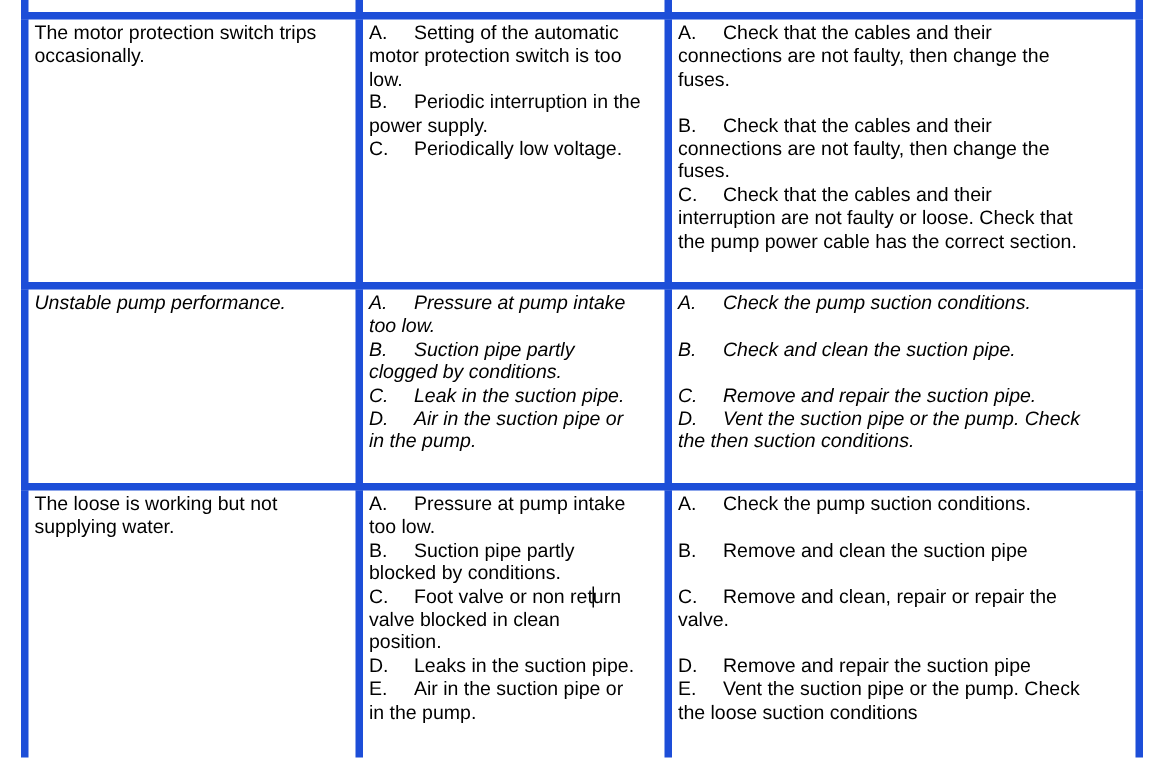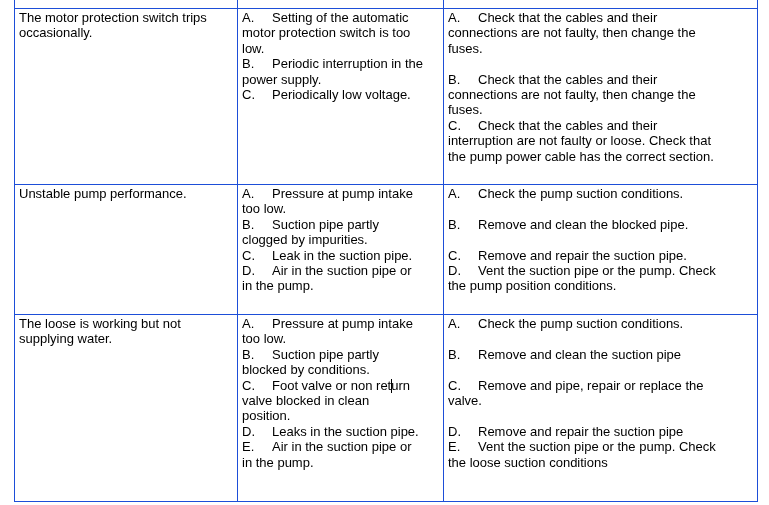--- a/index.html
+++ b/index.html
@@ -31,21 +31,21 @@
   }
 
   table.troubleshooting {
     border-collapse: collapse;
     table-layout: fixed;
     width: 743px;
     background: #ffffff;
   }
 
   table.troubleshooting td {
-    border: 1px solid #1d4ed8;
+    border: 5px solid #1d4ed8;
     vertical-align: top;
     padding: 1px 4px 2px 4px;
     font-size: 13.0px;
     line-height: 15.4px;
     font-family: "Liberation Sans", sans-serif;
     color: #000000;
   }
 
   
   col.c1 { width: 223px; }
@@ -54,21 +54,21 @@
 
   
   tr.clipped-row td {
     height: 8px;
     padding: 0;
     border-top: none;
     overflow: hidden;
   }
 
   .row-sym td  { height: 172px; }
-  .row-a td    { height: 126px; }
+  .row-a td    { height: 126px; font-style: italic; }
   .row-b td    { height: 183px; }
 
   .cell-lines {
     display: block;
   }
 
   .line {
     display: block;
     white-space: pre-wrap;
     word-wrap: break-word;
@@ -147,35 +147,35 @@
             <td>
               <span class="cell-lines">
                 <span class="line">Unstable pump performance.</span>
               </span>
             </td>
             <td>
               <span class="cell-lines">
                 <span class="line"><span class="lbl">A.</span><span>Pressure at pump intake</span></span>
                 <span class="line">too low.</span>
                 <span class="line"><span class="lbl">B.</span><span>Suction pipe partly</span></span>
-                <span class="line">clogged by impurities.</span>
+                <span class="line">clogged by conditions.</span>
                 <span class="line"><span class="lbl">C.</span><span>Leak in the suction pipe.</span></span>
                 <span class="line"><span class="lbl">D.</span><span>Air in the suction pipe or</span></span>
                 <span class="line">in the pump.</span>
               </span>
             </td>
             <td>
               <span class="cell-lines">
                 <span class="line"><span class="lbl">A.</span><span>Check the pump suction conditions.</span></span>
                 <span class="line blank">&nbsp;</span>
-                <span class="line"><span class="lbl">B.</span><span>Remove and clean the blocked pipe.</span></span>
+                <span class="line"><span class="lbl">B.</span><span>Check and clean the suction pipe.</span></span>
                 <span class="line blank">&nbsp;</span>
                 <span class="line"><span class="lbl">C.</span><span>Remove and repair the suction pipe.</span></span>
                 <span class="line"><span class="lbl">D.</span><span>Vent the suction pipe or the pump. Check</span></span>
-                <span class="line">the pump position conditions.</span>
+                <span class="line">the then suction conditions.</span>
               </span>
             </td>
           </tr>
           <tr class="row-b">
             <td>
               <span class="cell-lines">
                 <span class="line">The loose is working but not</span>
                 <span class="line">supplying water.</span>
               </span>
             </td>
@@ -192,21 +192,21 @@
                 <span class="line"><span class="lbl">E.</span><span>Air in the suction pipe or</span></span>
                 <span class="line">in the pump.</span>
               </span>
             </td>
             <td>
               <span class="cell-lines">
                 <span class="line"><span class="lbl">A.</span><span>Check the pump suction conditions.</span></span>
                 <span class="line blank">&nbsp;</span>
                 <span class="line"><span class="lbl">B.</span><span>Remove and clean the suction pipe</span></span>
                 <span class="line blank">&nbsp;</span>
-                <span class="line"><span class="lbl">C.</span><span>Remove and pipe, repair or replace the</span></span>
+                <span class="line"><span class="lbl">C.</span><span>Remove and clean, repair or repair the</span></span>
                 <span class="line">valve.</span>
                 <span class="line blank">&nbsp;</span>
                 <span class="line"><span class="lbl">D.</span><span>Remove and repair the suction pipe</span></span>
                 <span class="line"><span class="lbl">E.</span><span>Vent the suction pipe or the pump. Check</span></span>
                 <span class="line">the loose suction conditions</span>
               </span>
             </td>
           </tr>
         </tbody>
     </table>

